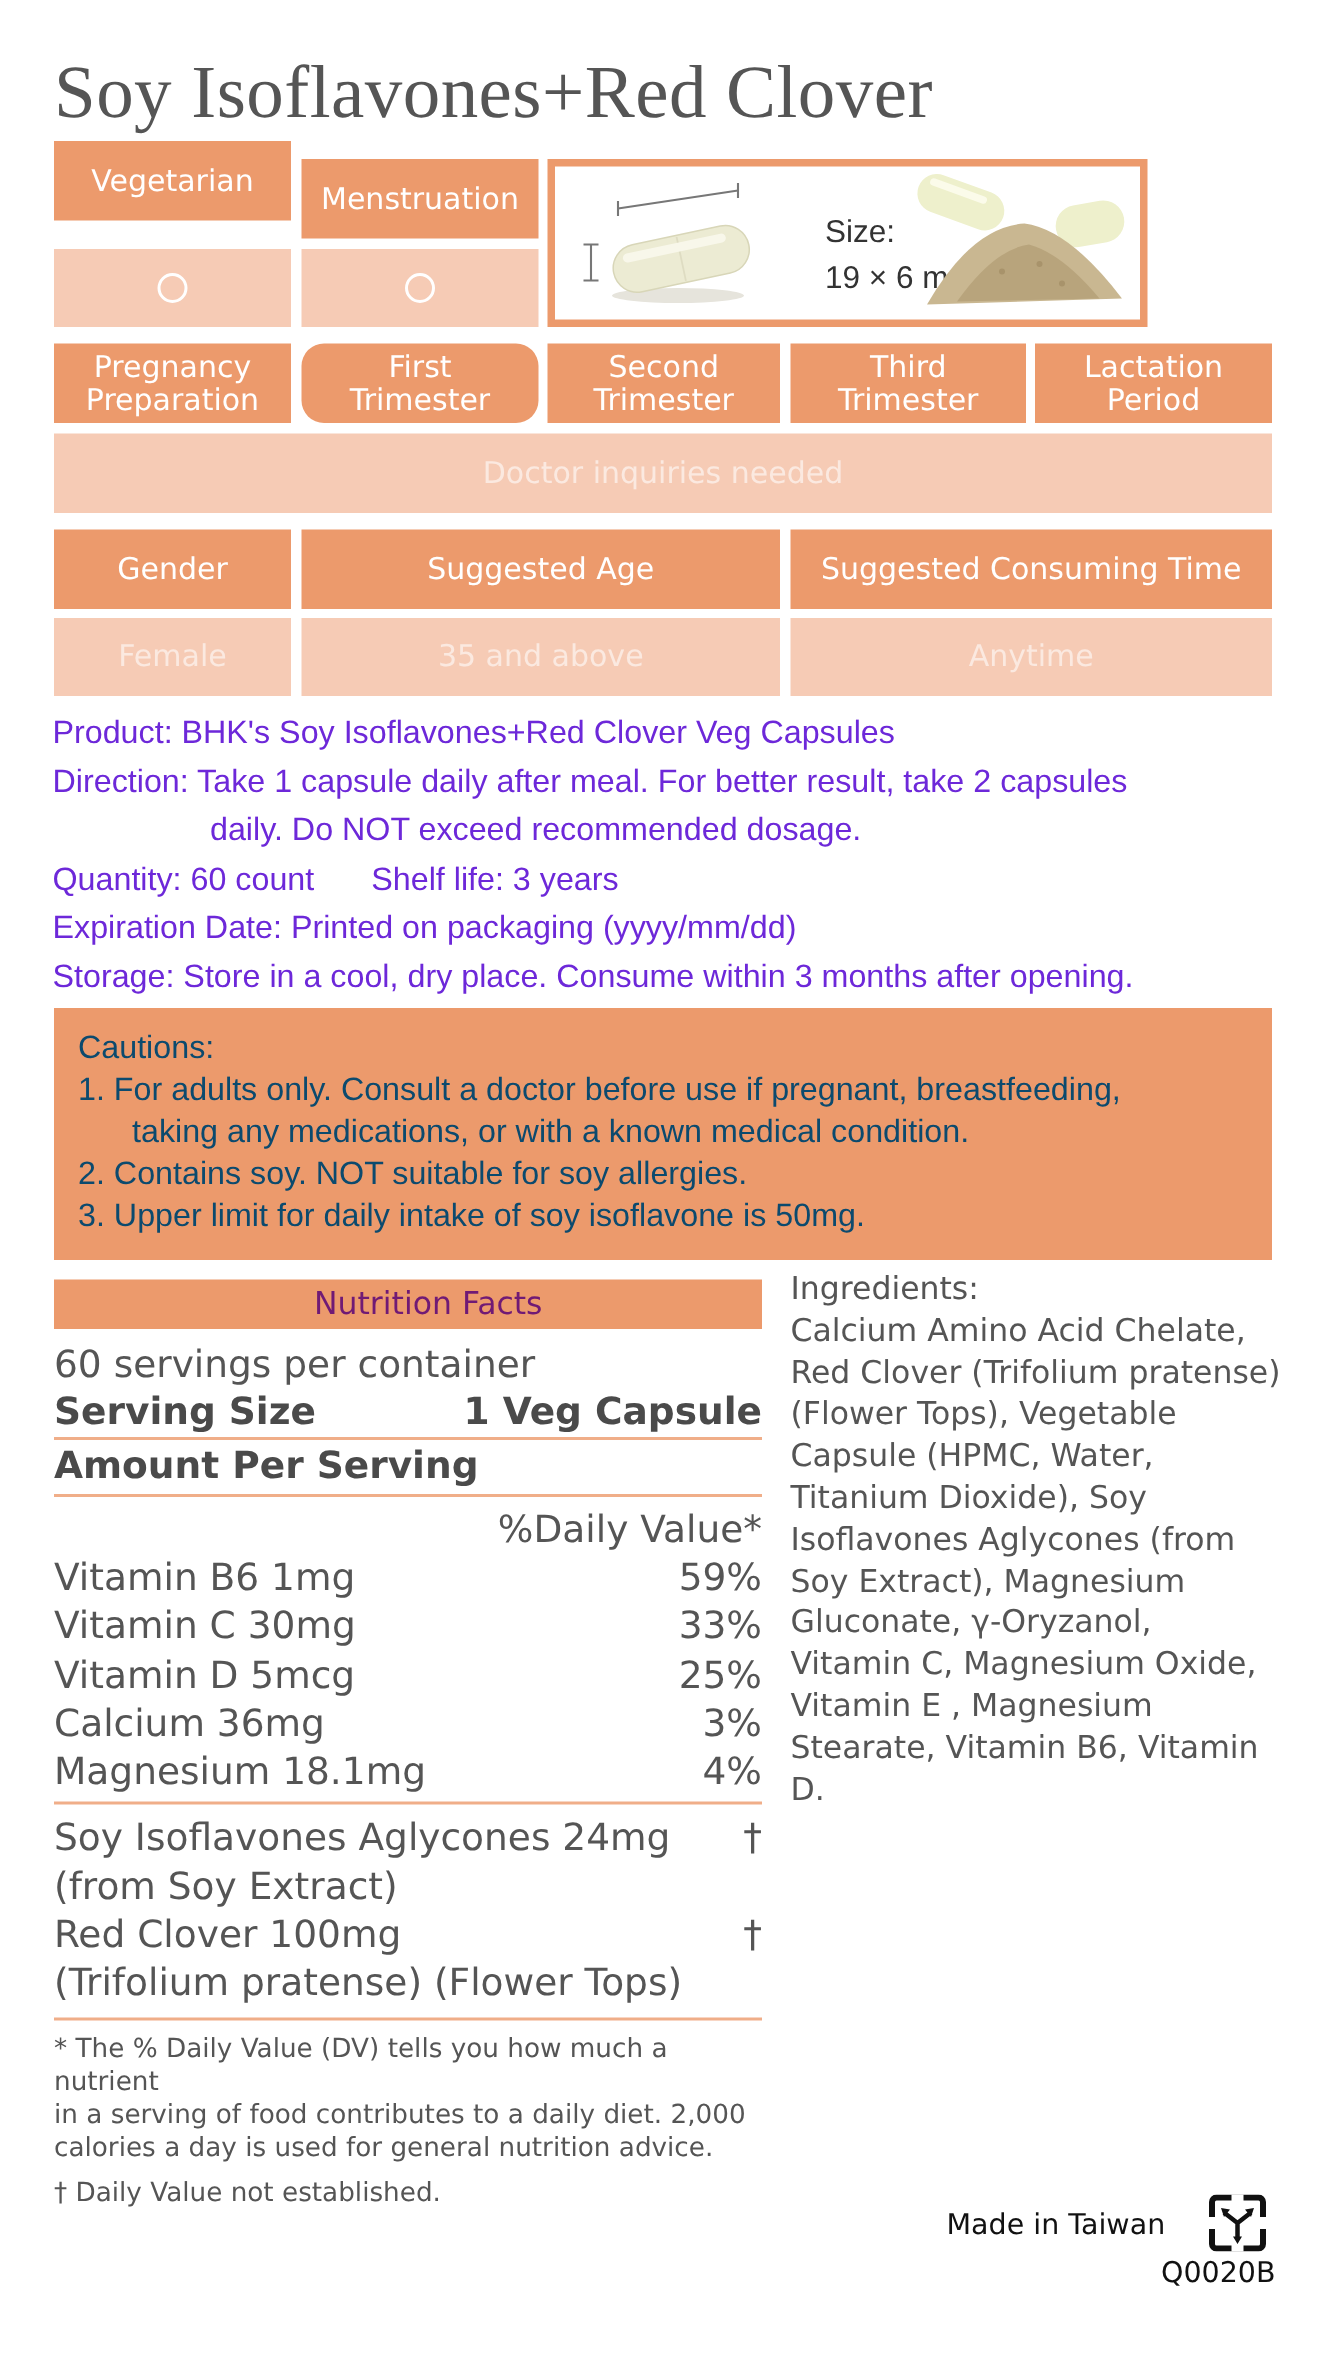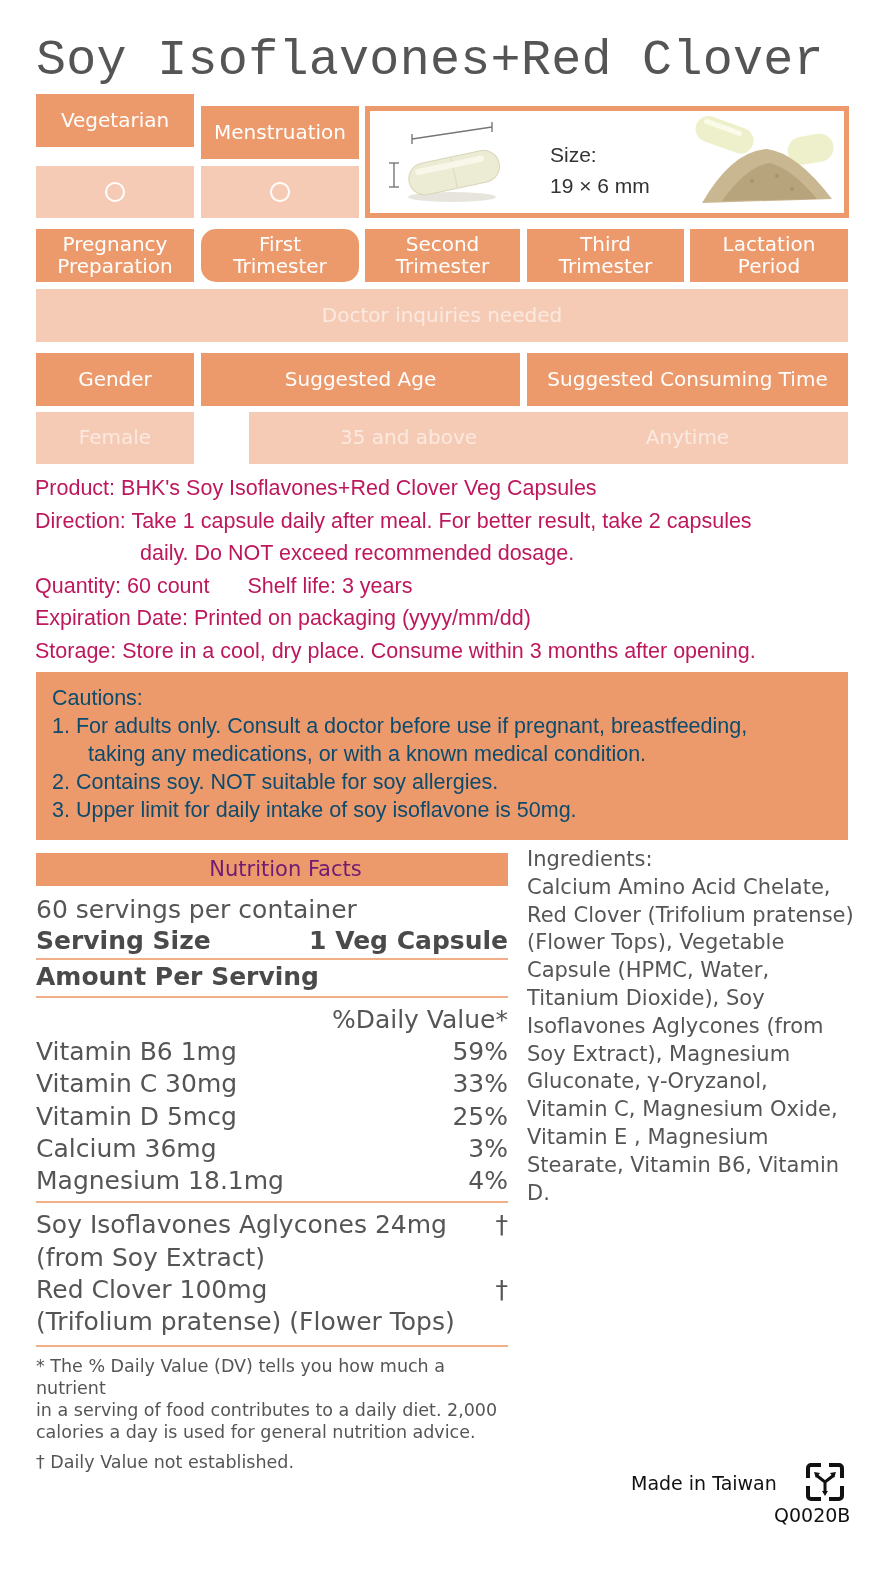--- a/index.html
+++ b/index.html
@@ -1,32 +1,32 @@
 <!DOCTYPE html>
 <html><head>
 <meta charset="utf-8">
 <style>
   * { box-sizing: border-box; margin: 0; padding: 0; }
   html, body { width: 888px; height: 1571px; background: #ffffff; overflow: hidden; }
   body { position: relative; font-family: "DejaVu Sans", sans-serif; color: #555; }
   .abs { position: absolute; }
-  .title { left: 36px; top: 32px; font-family: Liberation Mono, monospace; font-size: 50px; color: #555; letter-spacing: 0.3px; white-space: nowrap; }
+  .title { left: 36px; top: 32px; font-family: Liberation Serif, serif; font-size: 50px; color: #555; letter-spacing: 0.3px; white-space: nowrap; }
 
   .cell { position: absolute; display: flex; align-items: center; justify-content: center; text-align: center; color: #fff; line-height: 1.08; }
   .dark { background: #ec9a6c; }
   .light { background: #f6cbb5; }
   .hdr { font-size: 20px; }
   .val { font-size: 20px; color: #fbe9e0; }
 
   .circle { width: 20px; height: 20px; border: 2px solid #fff; border-radius: 50%; }
 
-  .size-box { left: 365px; top: 106px; width: 484px; height: 112px; border: 5px solid #ec9a6c; background: #fff; }
+  .size-box { left: 365px; top: 106px; width: 400px; height: 112px; border: 5px solid #ec9a6c; background: #fff; }
   .size-text { position: absolute; left: 180px; top: 28px; font-family: "Liberation Sans", sans-serif; font-size: 21px; color: #333; line-height: 31px; }
 
-  .info { left: 35px; top: 472px; width: 820px; font-family: "Liberation Sans", sans-serif; font-size: 21.5px; color: #be185d; line-height: 32.5px; }
+  .info { left: 35px; top: 472px; width: 820px; font-family: "Liberation Sans", sans-serif; font-size: 21.5px; color: #6d28d9; line-height: 32.5px; }
   .info .row { white-space: nowrap; }
   .info .indent { padding-left: 105px; }
   .info .gap { display: inline-block; width: 38px; }
 
   .caution { left: 36px; top: 672px; width: 812px; height: 168px; background: #ec9a6c; color: #0c4a6e; font-family: "Liberation Sans", sans-serif; font-size: 21.5px; line-height: 28px; padding: 12px 16px; }
   .caution .ci { padding-left: 36px; }
 
   .nf { left: 36px; top: 853px; width: 472px; }
   .nf-head { height: 33px; background: #ec9a6c; color: #701a75; font-size: 21px; text-align: center; line-height: 33px; padding-left: 27px; }
   .nf-line { display: flex; justify-content: space-between; font-size: 25px; color: #555; }
@@ -119,21 +119,21 @@
       <div>Lactation</div>
       <div>Period</div>
     </div>
 </div>
 <div class="cell light val" style="left:36px;top:289px;width:812px;height:53px;">Doctor inquiries needed</div>
 
 <div class="cell dark hdr" style="left:36px;top:353px;width:158px;height:53px;">Gender</div>
 <div class="cell dark hdr" style="left:201px;top:353px;width:319px;height:53px;">Suggested Age</div>
 <div class="cell dark hdr" style="left:527px;top:353px;width:321px;height:53px;">Suggested Consuming Time</div>
 <div class="cell light val" style="left:36px;top:412px;width:158px;height:52px;">Female</div>
-<div class="cell light val" style="left:201px;top:412px;width:319px;height:52px;margin-left:48px;">35 and above</div>
+<div class="cell light val" style="left:201px;top:412px;width:319px;height:52px;">35 and above</div>
 <div class="cell light val" style="left:527px;top:412px;width:321px;height:52px;">Anytime</div>
 
 <div class="abs info">
   <div class="row">Product: BHK's Soy Isoflavones+Red Clover Veg Capsules</div>
   <div class="row">Direction: Take 1 capsule daily after meal. For better result, take 2 capsules</div>
   <div class="row indent">daily. Do NOT exceed recommended dosage.</div>
   <div class="row"><span>Quantity: 60 count</span><span class="gap"></span><span>Shelf life: 3 years</span></div>
   <div class="row">Expiration Date: Printed on packaging (yyyy/mm/dd)</div>
   <div class="row">Storage: Store in a cool, dry place. Consume within 3 months after opening.</div>
 </div>

